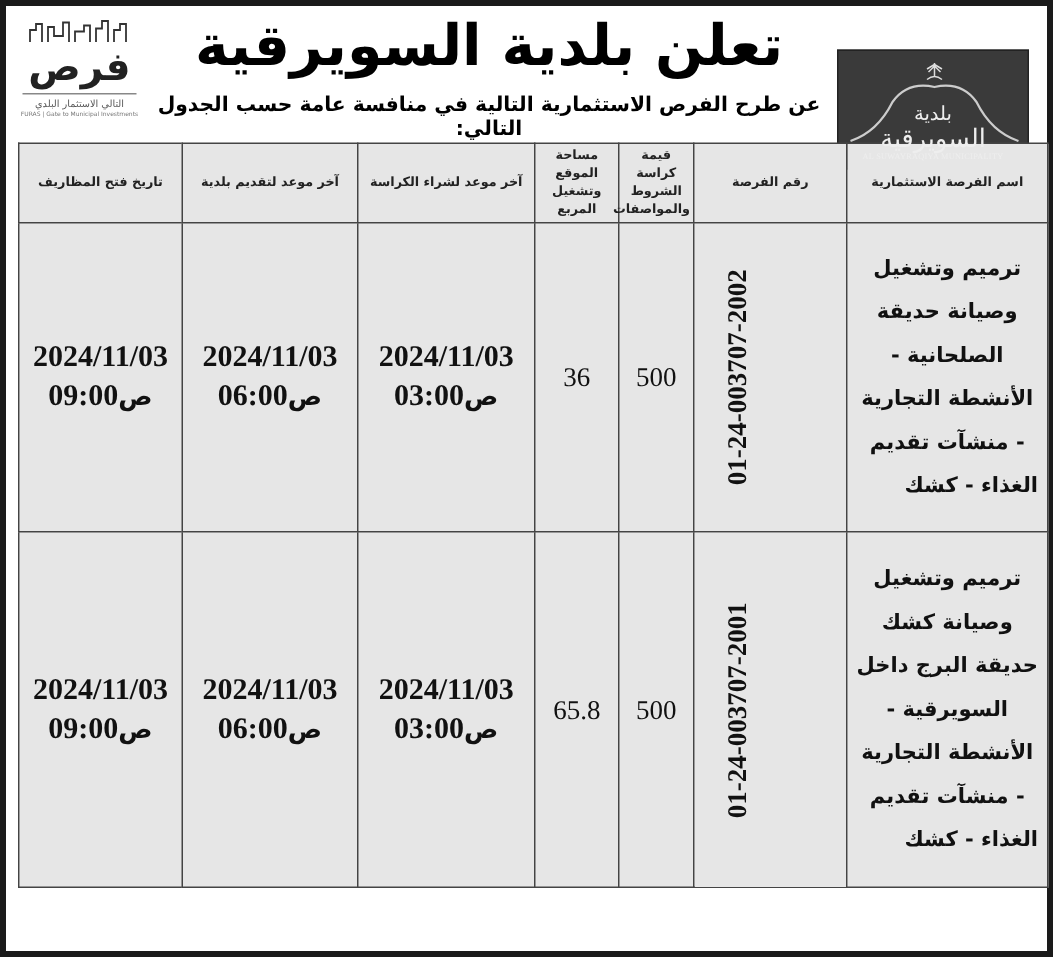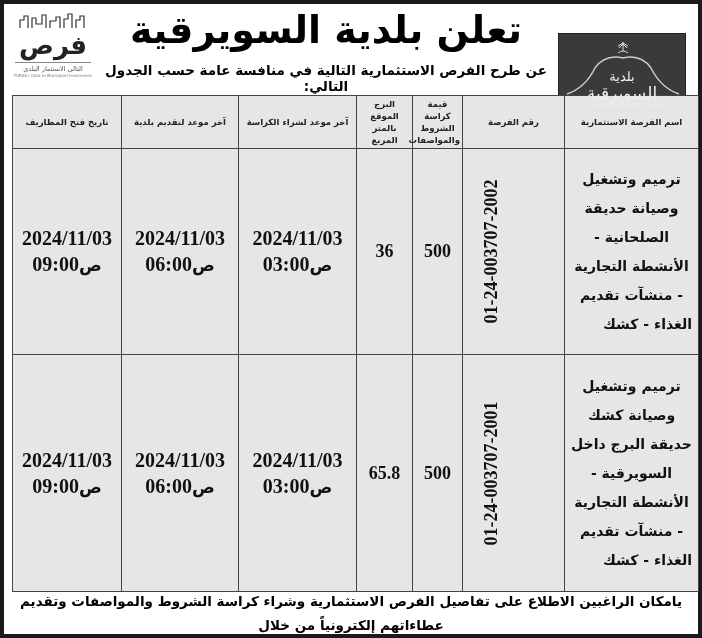--- a/index.html
+++ b/index.html
@@ -61,21 +61,21 @@
 
   td.name {
     font-weight: bold; font-size: 14px; line-height: 29px; text-align: justify; text-align-last: right;
     padding: 4px 6px; direction: rtl;
   }
   td.no { position: relative; }
   td.no .vert {
     display: inline-block; transform: rotate(-90deg);
     font-family: "Liberation Serif", serif; font-weight: bold; font-size: 18px; white-space: nowrap;
   }
-  td.num { font-family: "Liberation Serif", serif; font-weight: bold; font-size: 18px; }
+  td.num { font-family: "Liberation Serif", serif; font-weight: normal; font-size: 18px; }
   td.dt { font-family: "Liberation Serif", serif; font-weight: bold; font-size: 20px; line-height: 26px; }
   td.dt .time { direction: ltr; display: inline-block; }
   td.dt .time .ampm { font-family: "DejaVu Sans", sans-serif; font-size: 17px; }
 
   tr.r1 td { height: 206px; }
   tr.r2 td { height: 237px; }
 
   .footer {
     position: absolute; left: 6px; right: 6px; top: 585px; text-align: center; direction: rtl;
     font-weight: bold; color: #000;
@@ -121,21 +121,21 @@
         <col class="c-area">
         <col class="c-buy">
         <col class="c-sub">
         <col class="c-open">
     </colgroup>
     <thead>
       <tr>
         <th>اسم الفرصة الاستثمارية</th>
         <th>رقم الفرصة</th>
         <th>قيمة كراسة الشروط والمواصفات</th>
-        <th>البرج الموقع بالمتر المربع</th>
+        <th>مساحة الموقع وتشغيل المربع</th>
         <th>آخر موعد لشراء الكراسة</th>
         <th>آخر موعد لتقديم بلدية</th>
         <th>تاريخ فتح المظاريف</th>
       </tr>
     </thead>
     <tbody>
       <tr class="r1">
         <td class="name">ترميم وتشغيل وصيانة حديقة الصلحانية - الأنشطة التجارية - منشآت تقديم الغذاء - كشك</td>
         <td class="no">
           <span class="vert">01-24-003707-2002</span>
@@ -171,21 +171,14 @@
           <div class="time"><span class="ampm">ص</span><span>06:00</span></div>
         </td>
         <td class="dt">
           <div>2024/11/03</div>
           <div class="time"><span class="ampm">ص</span><span>09:00</span></div>
         </td>
       </tr>
     </tbody>
   </table>
 
-  <div class="footer">
-    <div class="l1">يامكان الراغبين الاطلاع على تفاصيل الفرص الاستثمارية وشراء كراسة الشروط والمواصفات وتقديم عطاءاتهم إلكترونياً من خلال</div>
-    <div class="l2">
-      
-      
-    </div>
-  </div>
 
 </div>
 
 </body></html>

